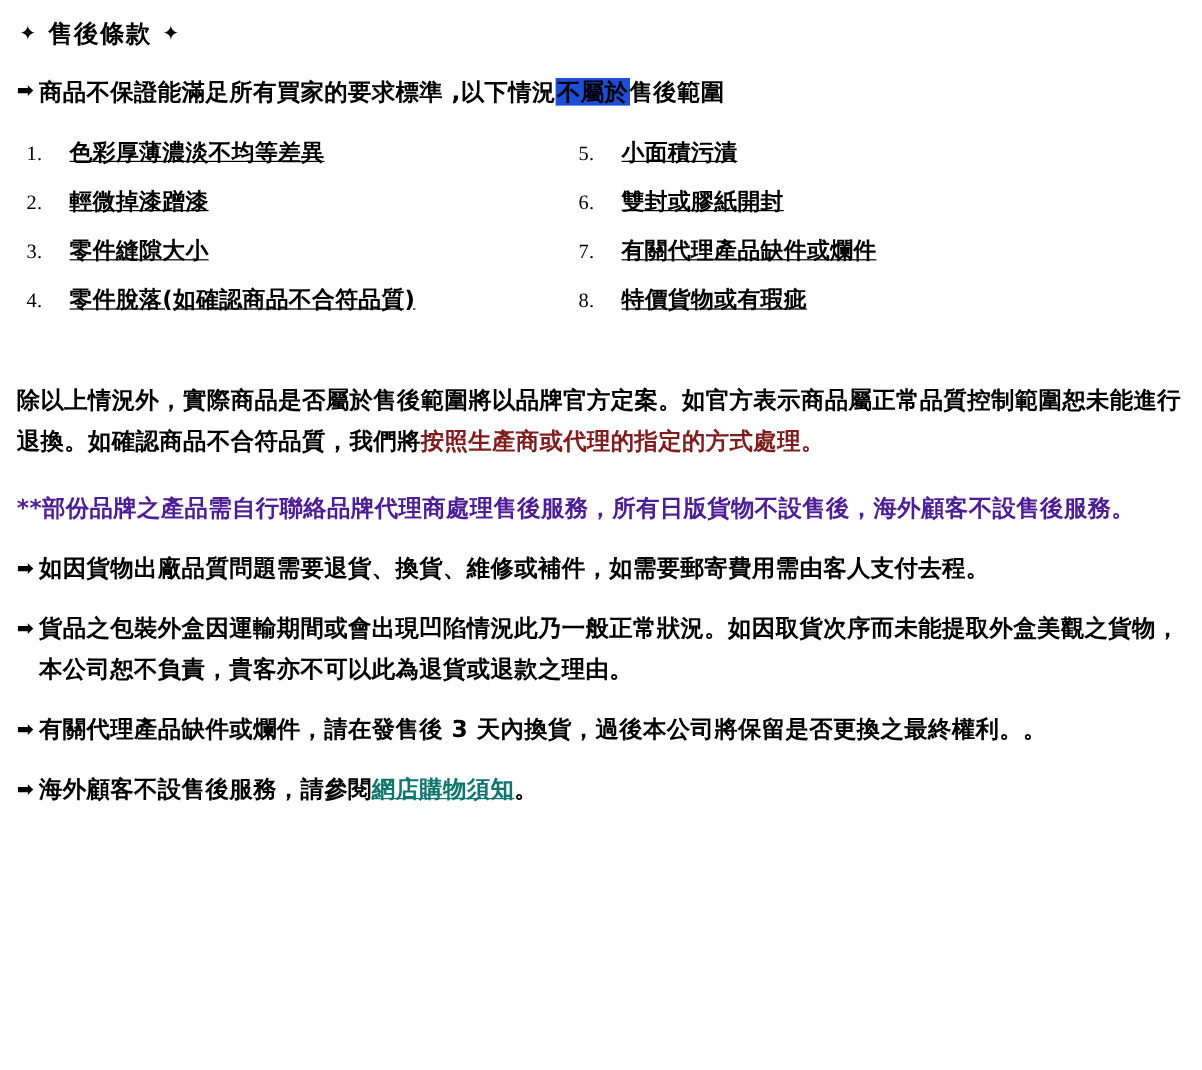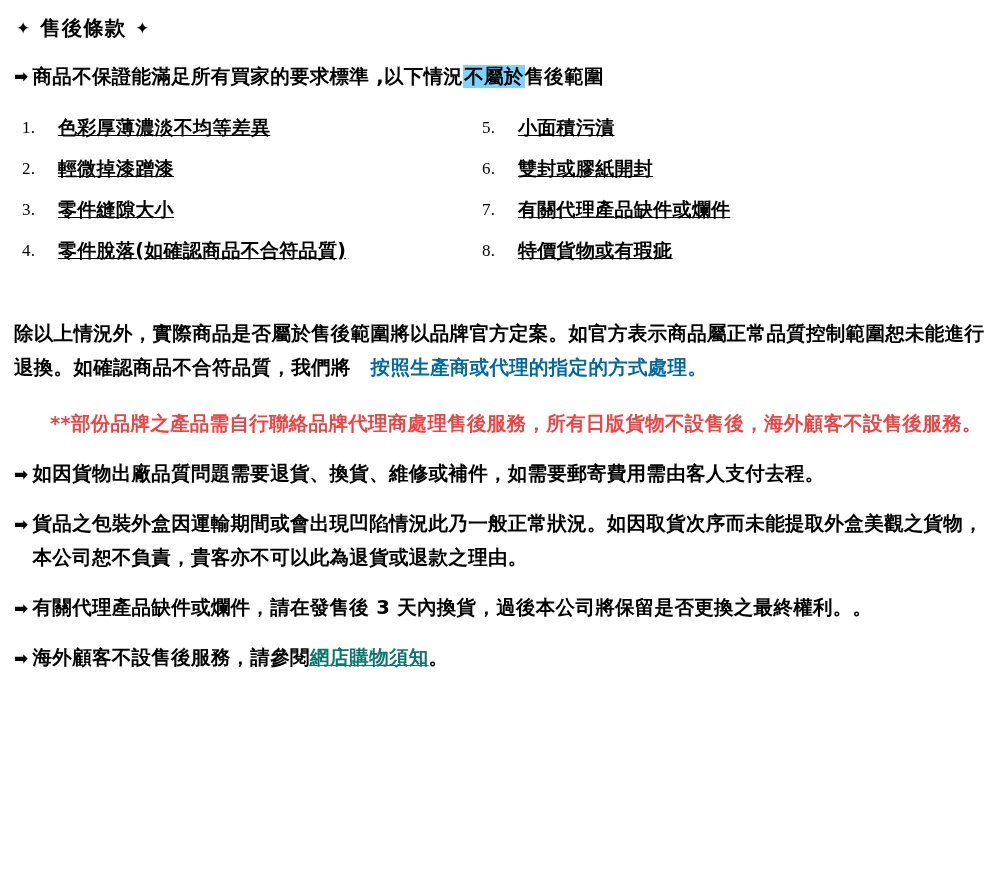--- a/index.html
+++ b/index.html
@@ -51,21 +51,21 @@
     font-weight: bold;
     letter-spacing: 0.3px;
   }
   .arrow {
     flex: 0 0 auto;
     font-size: 17px;
     line-height: 33px;
     margin-right: 4px;
   }
   .hl {
-    background: #7dd3fc;
+    background: #1d4ed8;
     color: #000;
     padding: 0 1px;
   }
   .list-wrap {
     display: flex;
     margin: 14px 0 0 0;
   }
   .list-col {
     box-sizing: border-box;
   }
@@ -80,22 +80,22 @@
   }
   .li .num {
     flex: 0 0 auto;
     width: 36px;
     font-size: 17px;
     font-family: "Liberation Serif", serif;
     font-weight: normal;
   }
   .li .txt { flex: 1 1 auto; text-decoration: underline; }
 
-  .gray { color: #0369a1; margin-left: 20px; }
-  .red { color: #ef4444; margin-left: 36px; }
+  .gray { color: #7f1d1d; }
+  .red { color: #4c1d95; }
   .blue-link {
     color: #0f766e;
     text-decoration: underline;
     cursor: pointer;
   }
   .tall-gap { height: 24px; }
   .bullet-para {
     display: flex;
     align-items: flex-start;
     font-size: 19.5px;

